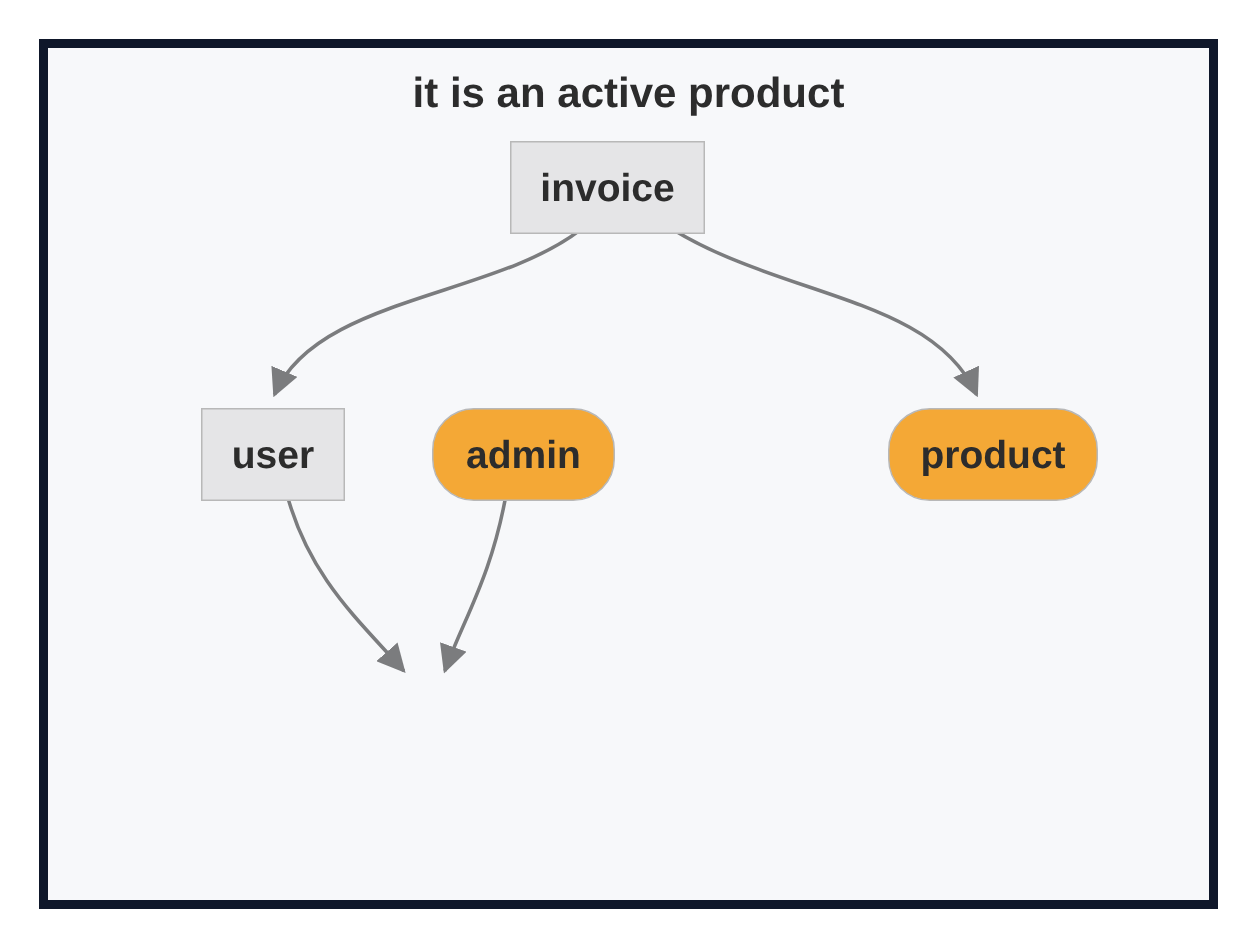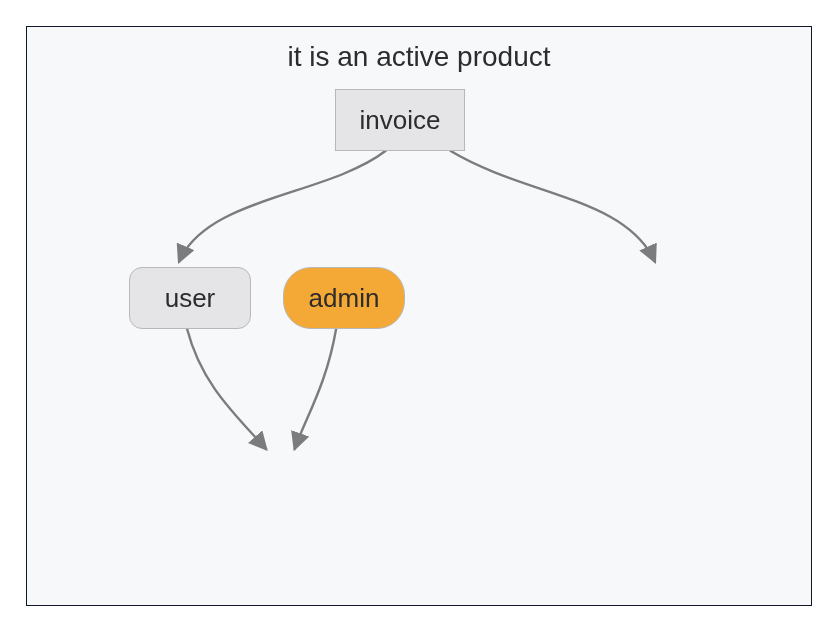--- a/index.html
+++ b/index.html
@@ -10,22 +10,23 @@
     background: #ffffff;
     font-family: -apple-system, BlinkMacSystemFont, "Segoe UI", Helvetica, Arial, sans-serif;
   }
   .frame {
     position: absolute;
     left: 26px;
     top: 26px;
     width: 786px;
     height: 580px;
     background: #f7f8fa;
-    border: 1px solid #0f172a;
+    border: 6px solid #0f172a;
     box-sizing: border-box;
+    font-weight: bold;
   }
   .title {
     position: absolute;
     top: 14px;
     width: 100%;
     text-align: center;
     font-size: 28px;
     color: #2c2c2c;
   }
   .node {
@@ -66,19 +67,22 @@
     <path d="M 424 124 C 500 170, 600 170, 630 236" stroke="#7b7c7e" stroke-width="2.4" fill="none" marker-end="url(#arrow)"></path>
 
     <path d="M 160 302 C 175 360, 210 390, 240 424" stroke="#7b7c7e" stroke-width="2.4" fill="none" marker-end="url(#arrow)"></path>
 
     <path d="M 310 302 C 300 360, 280 390, 268 424" stroke="#7b7c7e" stroke-width="2.4" fill="none" marker-end="url(#arrow)"></path>
   </svg>
 
   <div class="node node-gray" style="left:308px; top:62px;  width:130px; height:62px;">
       <span>invoice</span>
     </div>
-  <div class="node node-gray" style="left:102px; top:240px; width:122px; height:62px;border-radius:13px;">
+  <div class="node node-gray" style="left:102px; top:240px; width:96px; height:62px;">
       <span>user</span>
     </div>
   <div class="node node-orange" style="left:256px; top:240px; width:122px; height:62px;">
       <span>admin</span>
     </div>
+  <div class="node node-orange" style="left:560px; top:240px; width:140px; height:62px;">
+      <span>product</span>
+    </div>
 </div>
 
 </body></html>

